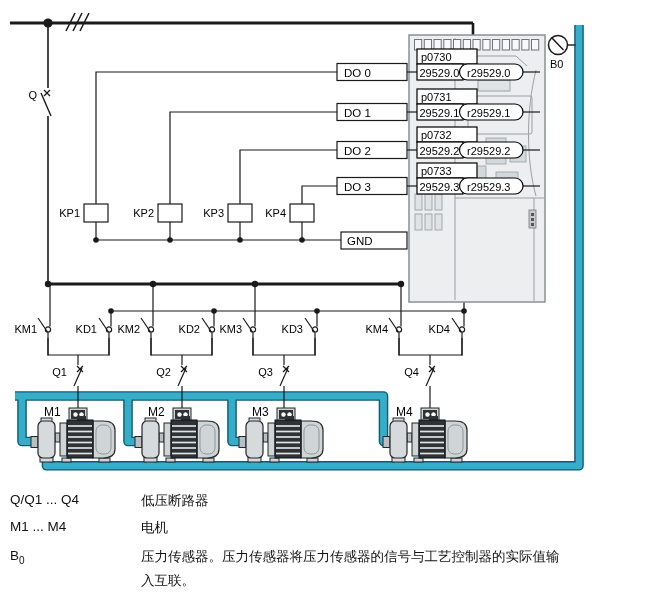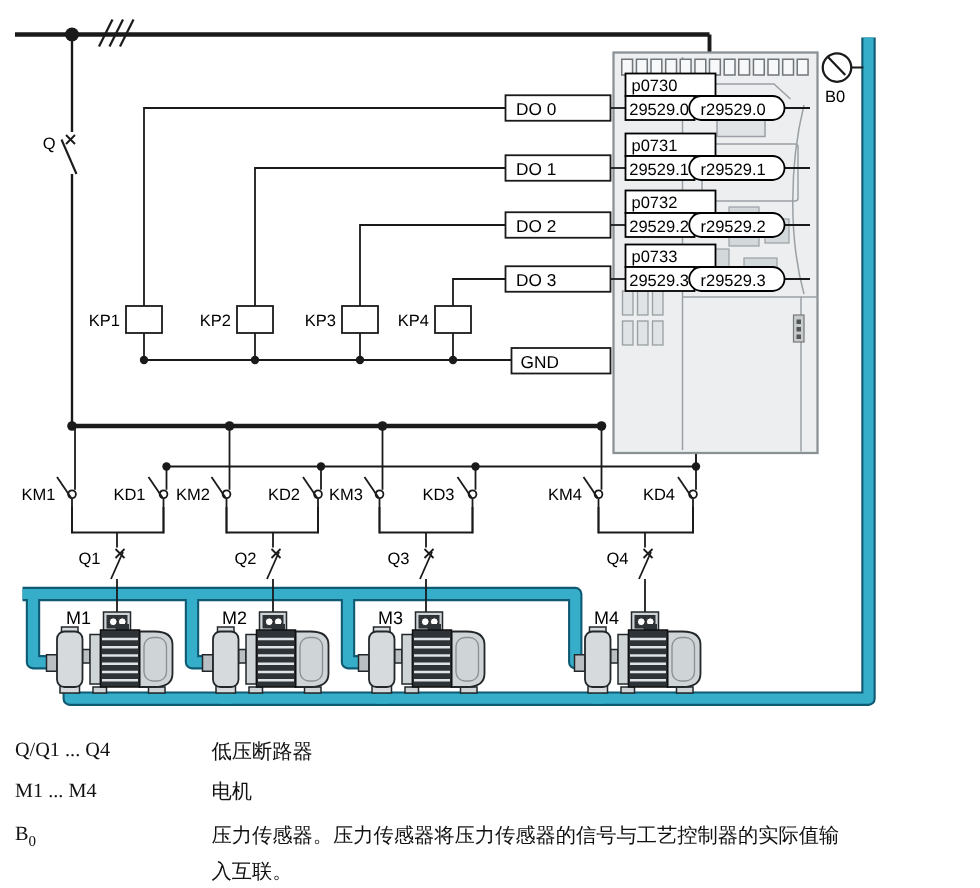--- a/index.html
+++ b/index.html
@@ -2,21 +2,21 @@
 <html><head>
 <meta charset="utf-8">
 <style>
   html,body{margin:0;padding:0;background:#fff;}
   body{font-family:"Liberation Sans","DejaVu Sans",sans-serif;}
   .stage{position:relative;width:653px;height:592px;background:#fff;overflow:hidden;}
   .stage svg{position:absolute;left:0;top:0;}
   svg text{font-family:"Liberation Sans","DejaVu Sans",sans-serif;fill:#000;}
   .legend{position:absolute;left:0;top:0;width:653px;font-size:13.5px;color:#111;}
   .legend .row{position:absolute;left:0;width:653px;}
-  .legend .term{position:absolute;left:10px;white-space:nowrap;font-family:Liberation Serif, serif;}
+  .legend .term{position:absolute;left:10px;white-space:nowrap;}
   .legend .def{position:absolute;left:141px;white-space:nowrap;text-align:right;}
   .legend sub{font-size:10px;}
 </style>
 </head>
 <body>
 
 <div class="stage">
 <svg width="653" height="480" viewBox="0 0 653 480">
 
   <defs>

